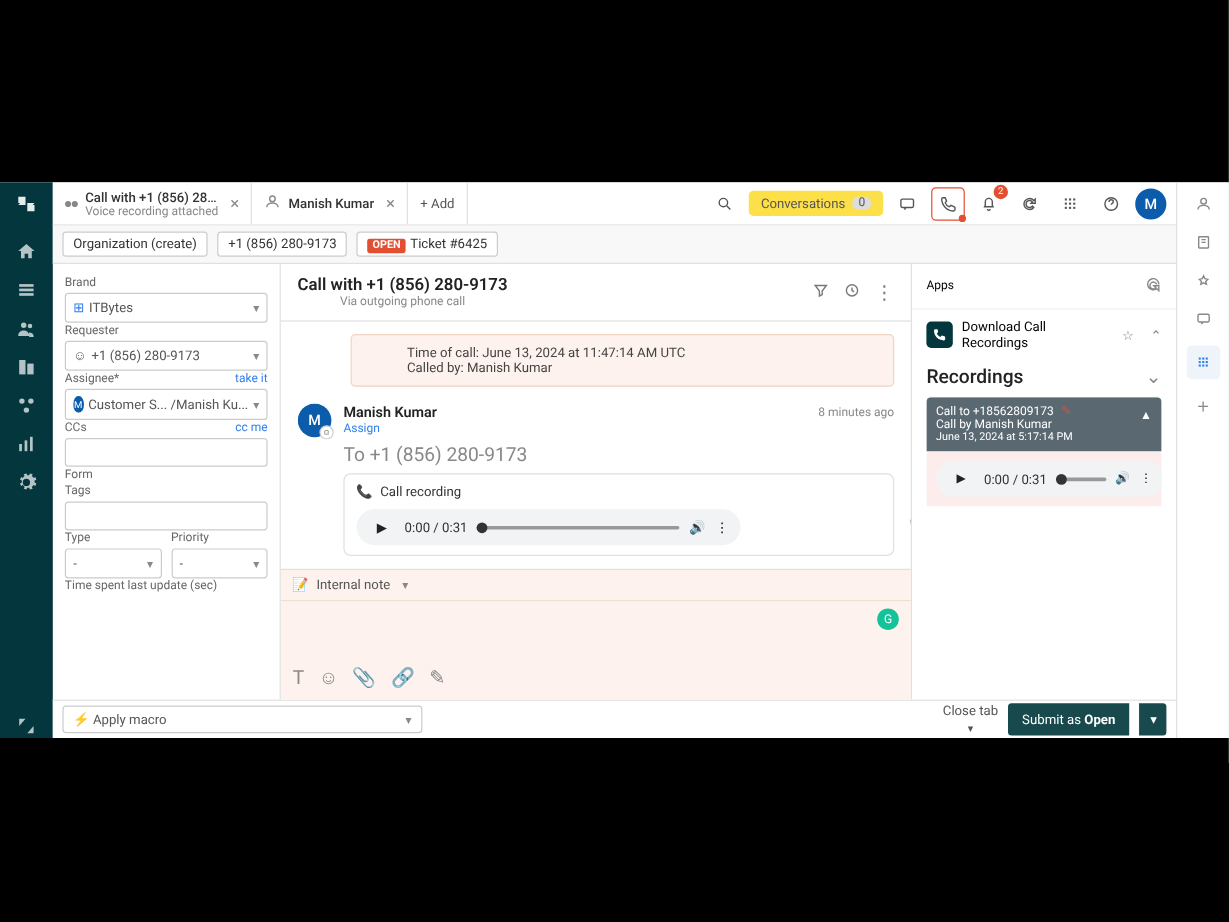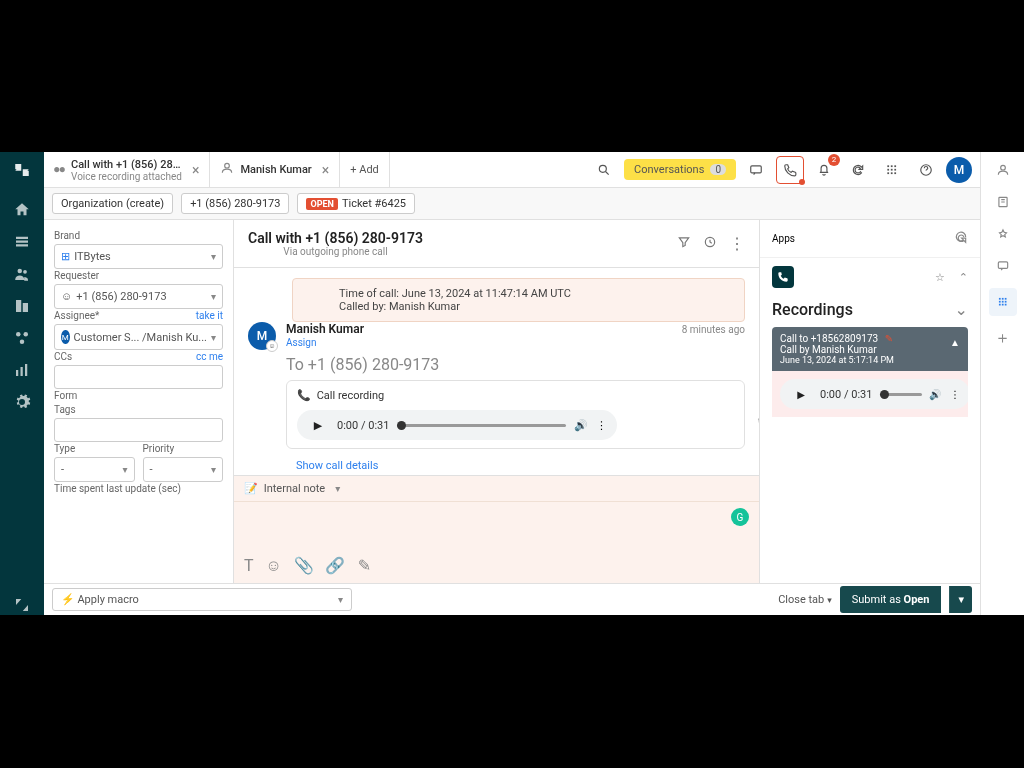--- a/index.html
+++ b/index.html
@@ -37,21 +37,21 @@
 .sidebar-form .input { border: 1px solid #ccc; border-radius: 3px; padding: 5px 6px; min-height: 24px; background: #fff; }
 .type-row { display: flex; gap: 8px; }
 .type-row .field { flex: 1; }
 .center-col { flex: 1; display: flex; flex-direction: column; border-right: 1px solid #e0e0e0; min-width:0;}
 .ticket-header { padding: 10px 14px; border-bottom: 1px solid #e0e0e0; display: flex; align-items: center; }
 .ticket-header .title { font-size: 14px; font-weight: 600; color: #222; }
 .ticket-header .sub { font-size: 10px; color: #888; text-align: center; }
 .ticket-header .actions { margin-left: auto; display: flex; gap: 12px; color: #777; }
 .ticket-header .actions span { cursor: pointer; }
 .conversation { flex: 1; overflow-y: auto; padding: 10px 14px; font-size: 11px; }
-.call-info-box { background: #fdf2ed; border: 1px solid #f0d4c4; border-radius: 4px; padding: 8px 10px 8px 46px; color: #444; margin-left: 44px; }
+.call-info-box { background: #fdf2ed; border: 1px solid #f0d4c4; border-radius: 4px; padding: 8px 10px 8px 46px; color: #444; margin-bottom: 14px; margin-left: 44px; }
 .comment { display: flex; gap: 10px; }
 .avatar { width: 28px; height: 28px; border-radius: 50%; background: #0b5cab; color: #fff; display: flex; align-items: center; justify-content: center; font-size: 12px; font-weight: 500; position:relative; flex-shrink:0; }
 .avatar .agent-dot { position:absolute; bottom:-2px; right:-2px; width:12px; height:12px; background:#fff; border:1px solid #ccc; border-radius:50%; display:flex; align-items:center; justify-content:center; font-size:7px; color:#555;}
 .comment-body { flex: 1; }
 .comment-head { display: flex; align-items: center; }
 .comment-head .name { font-weight: 600; color: #222; font-size: 12px;}
 .comment-head .time { margin-left: auto; color: #888; font-size: 10px; }
 .assign-link { color: #2f80ed; font-size: 10px; cursor: pointer; }
 .to-line { color: #888; font-size: 16px; margin: 6px 0; }
 .recording-box { border: 1px solid #e0e0e0; border-radius: 6px; padding: 8px 10px; display:flex; flex-direction:column; gap:8px; position:relative;}
@@ -85,21 +85,21 @@
 .rec-card-head .edit { color: #e34f32; margin-left: 4px; }
 .rec-card-head .tri { position: absolute; right: 8px; top: 10px; color: #fff; }
 .rec-card-body { background: #fdecec; padding: 8px; }
 .rightbar { position: absolute; top: 0; right: 0; width: 44px; height: 100%; background: #fff; border-left: 1px solid #e0e0e0; display: flex; flex-direction: column; align-items: center; padding-top: 8px; gap: 12px; }
 .rightbar .rico { width: 20px; height: 20px; color: #888; cursor: pointer; display:flex; align-items:center; justify-content:center;}
 .rightbar .rico.active { background: #eef4fa; width:28px; height:28px; border-radius:4px; color:#2f80ed;}
 .footer { position: absolute; bottom: 0; left: 44px; right: 44px; height: 32px; background: #fff; border-top: 1px solid #e0e0e0; display: flex; align-items: center; padding: 0 8px; gap: 8px; font-size: 11px; }
 .macro-select { border: 1px solid #ccc; border-radius: 3px; padding: 4px 8px; width: 300px; display: flex; align-items: center; color: #555; cursor:pointer;}
 .macro-select .chev-d { margin-left: auto; }
 .footer-right { margin-left: auto; display: flex; align-items: center; gap: 8px; }
-.close-tab { color: #555; cursor: pointer; display:flex; align-items:center; gap:3px;}
+.close-tab { color: #555; cursor: pointer; display:flex; align-items:center; gap:3px;flex-direction:column;}
 .submit-btn { background: #17494d; color: #fff; padding: 7px 12px; border-radius: 3px 0 0 3px; cursor: pointer; }
 .submit-btn .bold { font-weight: 700; }
 .submit-dd { background: #17494d; color: #fff; padding: 7px 8px; border-radius: 0 3px 3px 0; cursor: pointer; border-left:1px solid #2a5a5e;}
 .icon-svg { width:14px; height:14px; }
 .chev-down::after { content:"▾"; margin-left:4px; font-size:10px; color:#888;}
 </style>
 </head>
 <body>
 
 <div class="app-wrapper">
@@ -411,20 +411,21 @@
         <span class="refresh"><svg class="icon-svg" viewBox="0 0 24 24" fill="none" stroke="currentColor" stroke-width="2">
               <path d="M20 12a8 8 0 10-3 6l3 3v-7h-7l3 3a5 5 0 11 1-5"></path>
             </svg></span>
       </div>
       <div class="app-row">
         <span class="app-icon">
             <svg class="icon-svg" viewBox="0 0 24 24" fill="currentColor">
               <path d="M20 15v3a2 2 0 01-2 2c-8 0-14-6-14-14a2 2 0 012-2h3l1 4-2 2c1 2 3 4 5 5l2-2 4 1z"></path>
             </svg>
           </span>
+        <span>Download Call Recordings</span>
         <span class="pin">☆</span>
         <span class="chev">⌃</span>
       </div>
       <div class="recordings-title">
         <span>Recordings</span>
         <span class="chev">⌄</span>
       </div>
       <div class="rec-card">
         <div class="rec-card-head">
           <div><span>Call to +18562809173</span> <span class="edit">✎</span></div>

